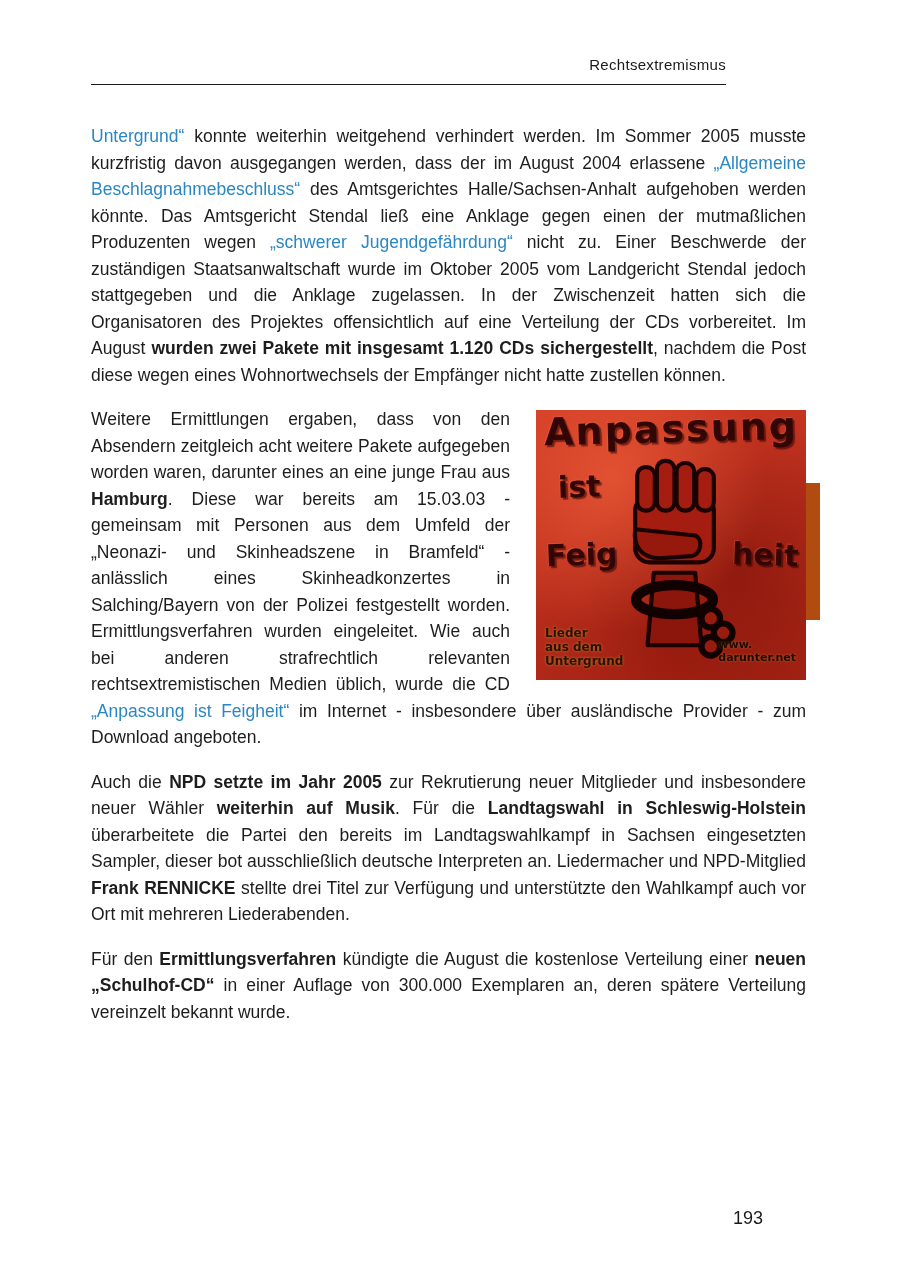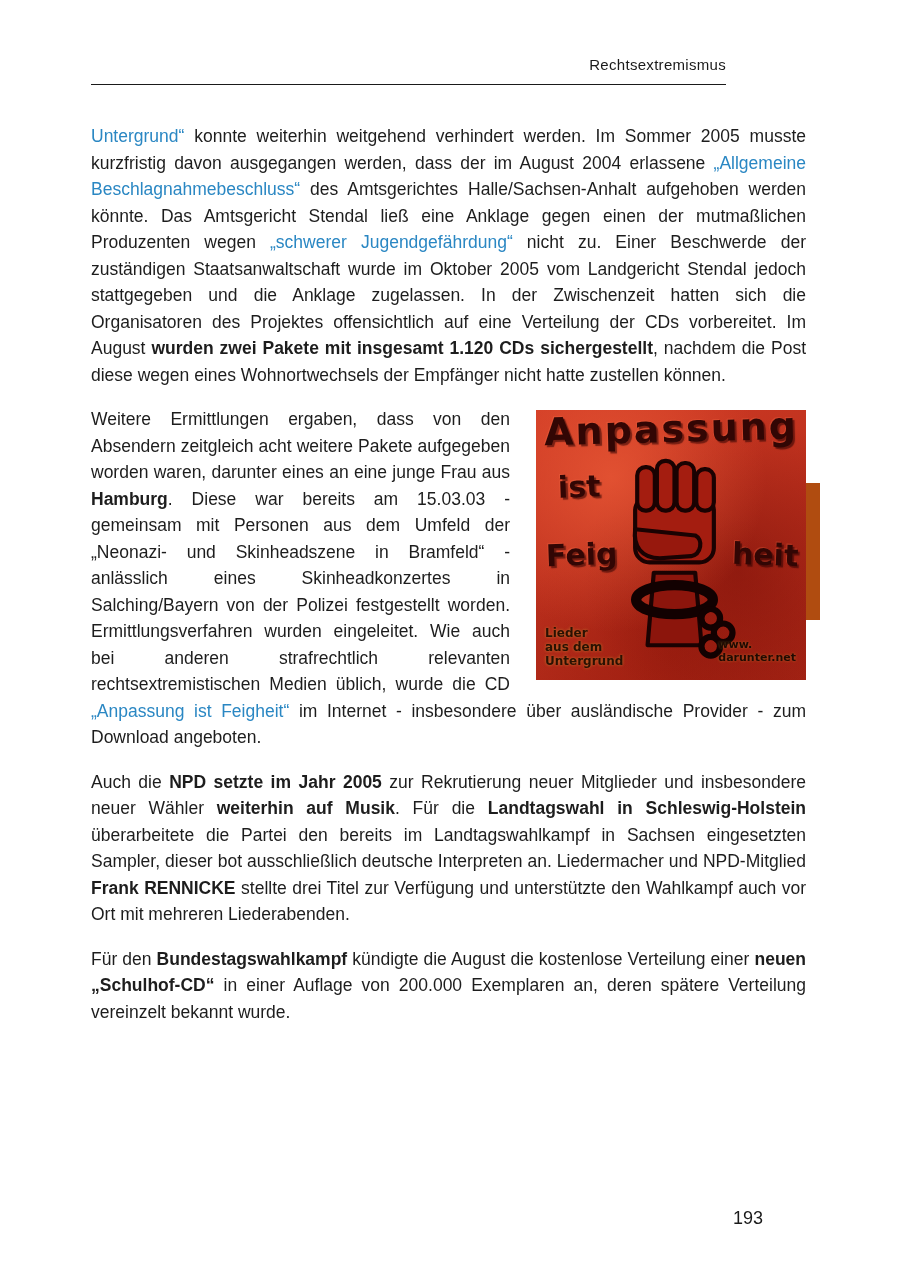--- a/index.html
+++ b/index.html
@@ -110,19 +110,19 @@
         <span class="cov-url">
           <span style="display:block">www.</span>
           <span style="display:block">darunter.net</span>
         </span>
       </span>
       <span><span>Weitere Ermittlungen ergaben, dass von den Absendern zeitgleich acht weitere Pakete aufgegeben worden waren, darunter eines an eine junge Frau aus </span><span class="seg-bold">Hamburg</span><span>. Diese war bereits am 15.03.03 - gemeinsam mit Personen aus dem Umfeld der „Neonazi- und Skinheadszene in Bramfeld“ - anlässlich eines Skinheadkonzertes in Salching/Bayern von der Polizei festgestellt worden. Ermittlungsverfahren wurden eingeleitet. Wie auch bei anderen strafrechtlich relevanten rechtsextremistischen Medien üblich, wurde die CD </span><span class="seg-blue">„Anpassung ist Feigheit“</span><span> im Internet - insbesondere über ausländische Provider - zum Download angeboten.</span></span>
     </p>
 
     <p class="para"><span><span>Auch die </span><span class="seg-bold">NPD setzte im Jahr 2005</span><span> zur Rekrutierung neuer Mitglieder und insbesondere neuer Wähler </span><span class="seg-bold">weiterhin auf Musik</span><span>. Für die </span><span class="seg-bold">Landtagswahl in Schleswig-Holstein</span><span> überarbeitete die Partei den bereits im Landtagswahlkampf in Sachsen eingesetzten Sampler, dieser bot ausschließlich deutsche Interpreten an. Liedermacher und NPD-Mitglied </span><span class="seg-bold">Frank RENNICKE</span><span> stellte drei Titel zur Verfügung und unterstützte den Wahlkampf auch vor Ort mit mehreren Liederabenden.</span></span></p>
 
-    <p class="para"><span><span>Für den </span><span class="seg-bold">Bundestagswahlkampf</span><span> kündigte die August die kostenlose Verteilung einer </span><span class="seg-bold">neuen „Schulhof-CD“</span><span> in einer Auflage von 200.000 Exemplaren an, deren spätere Verteilung vereinzelt bekannt wurde.</span></span></p>
+    <p class="para"><span><span>Für den </span><span class="seg-bold">Ermittlungsverfahren</span><span> kündigte die August die kostenlose Verteilung einer </span><span class="seg-bold">neuen „Schulhof-CD“</span><span> in einer Auflage von 300.000 Exemplaren an, deren spätere Verteilung vereinzelt bekannt wurde.</span></span></p>
 
   </div>
 
   <div class="page-number">193</div>
 
 </div>
 
 </body></html>

